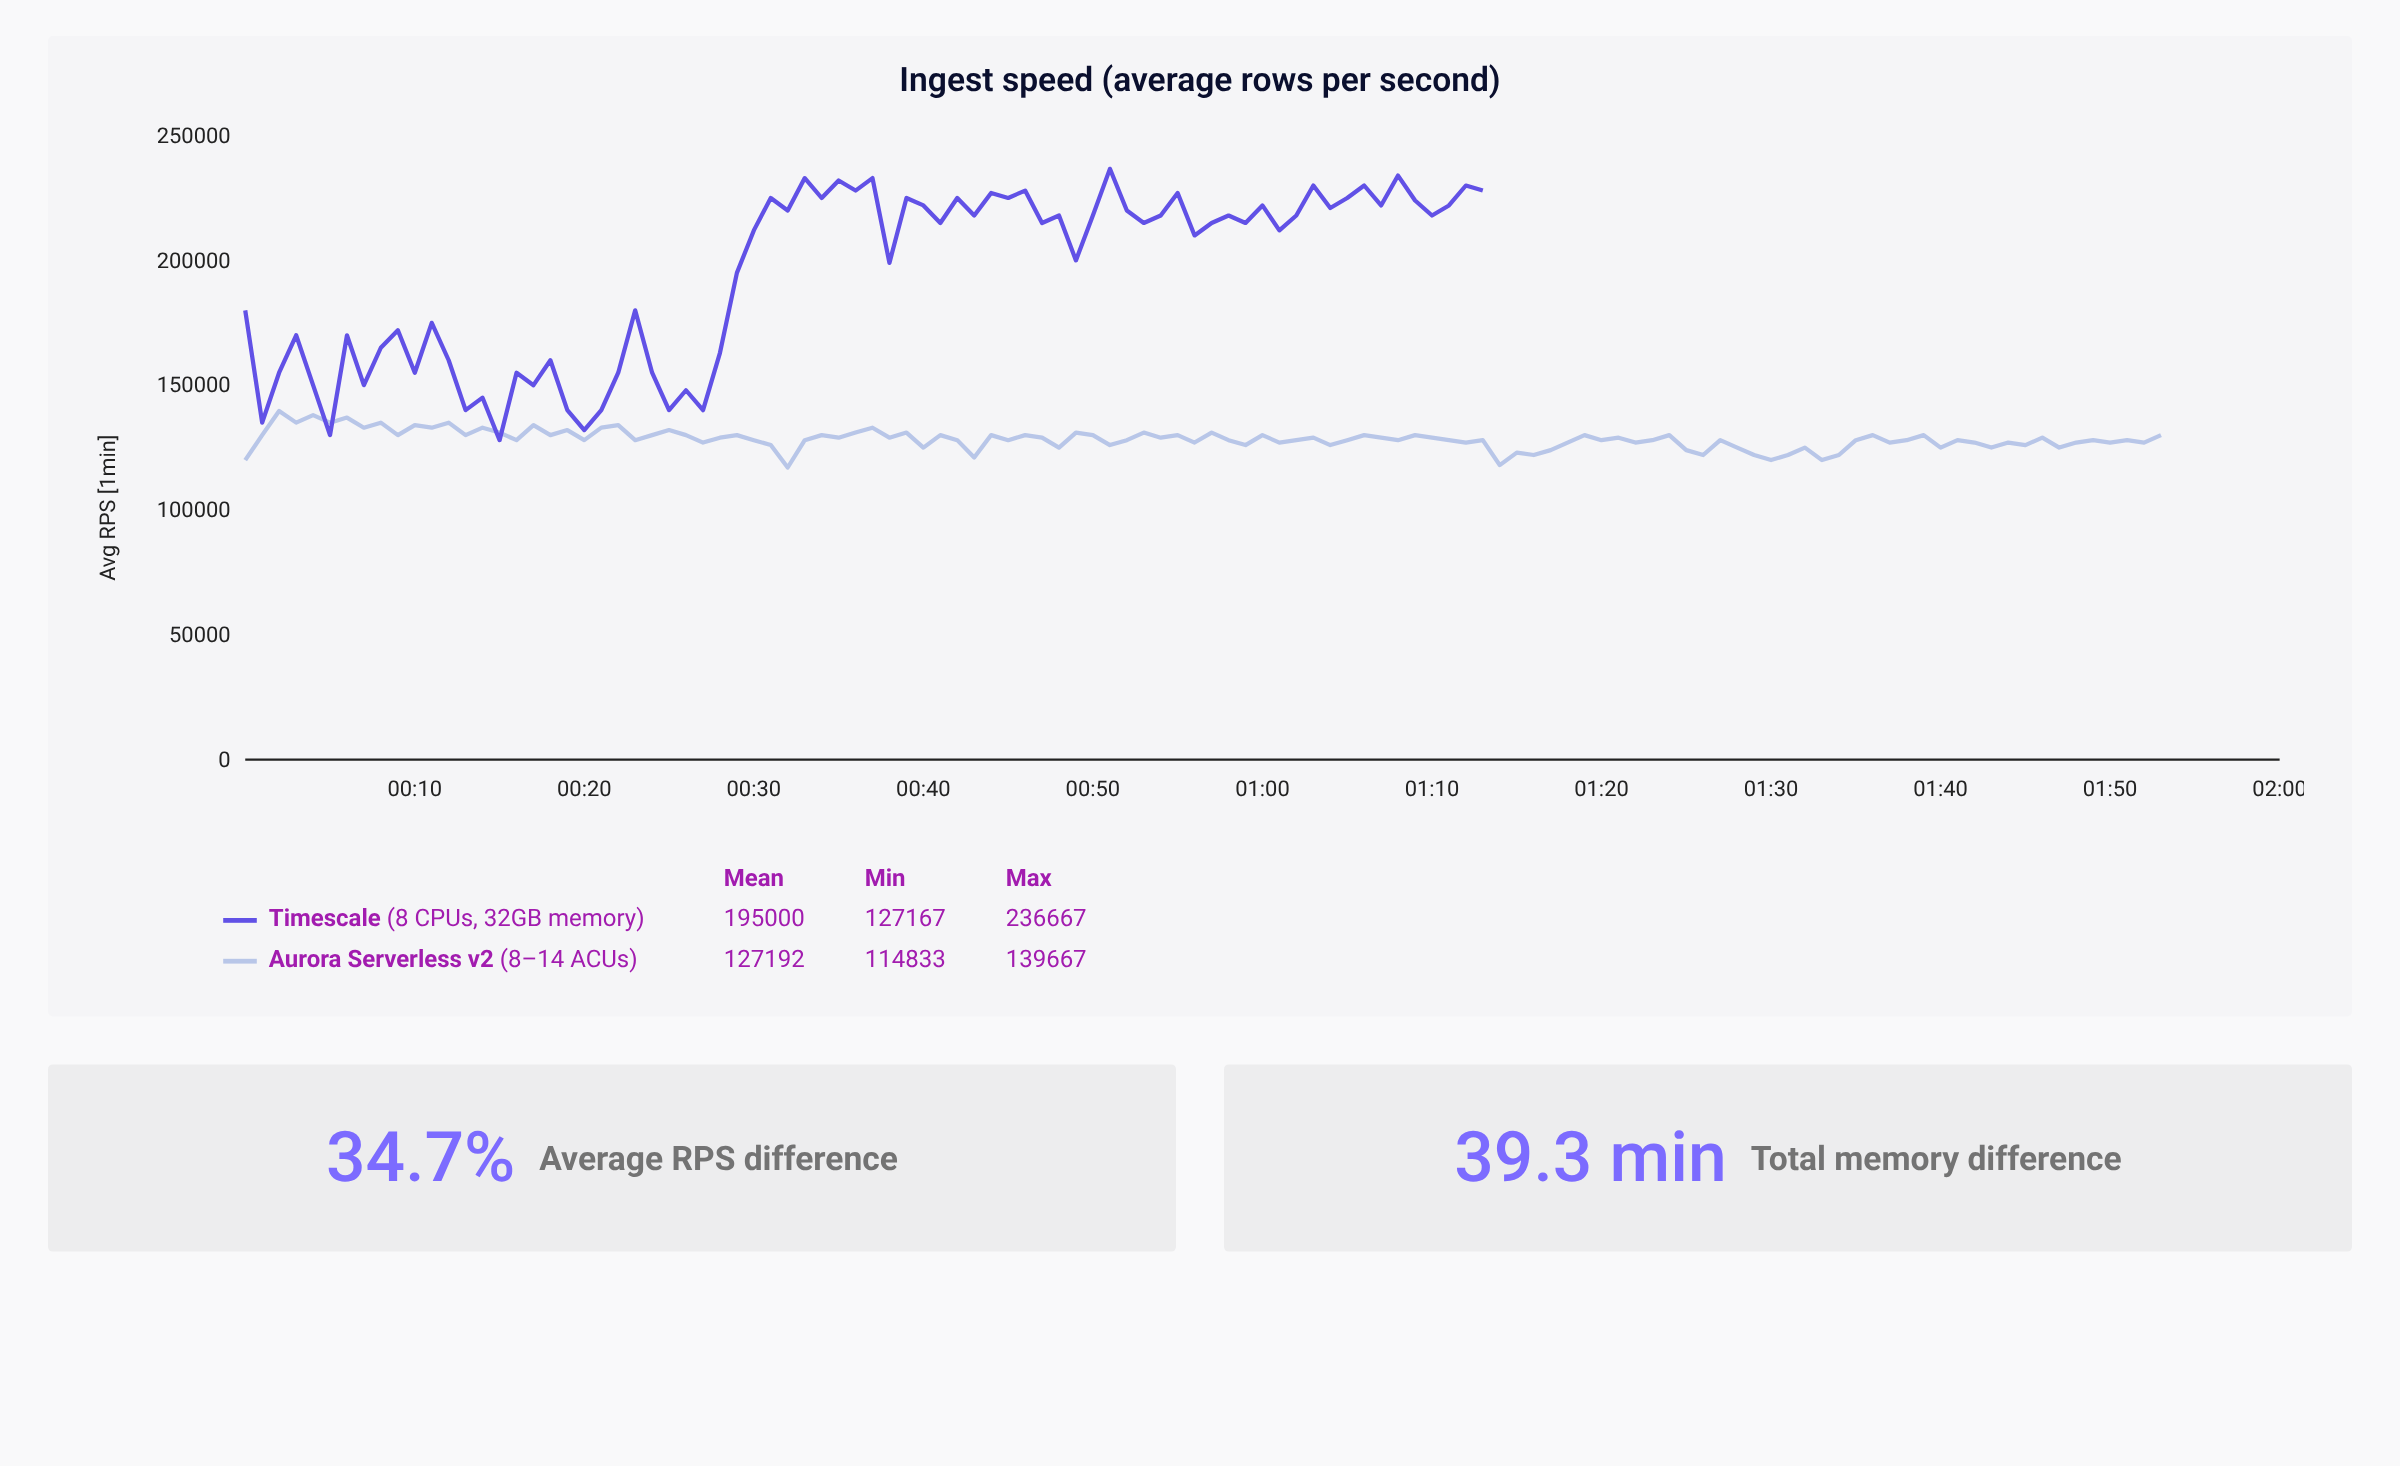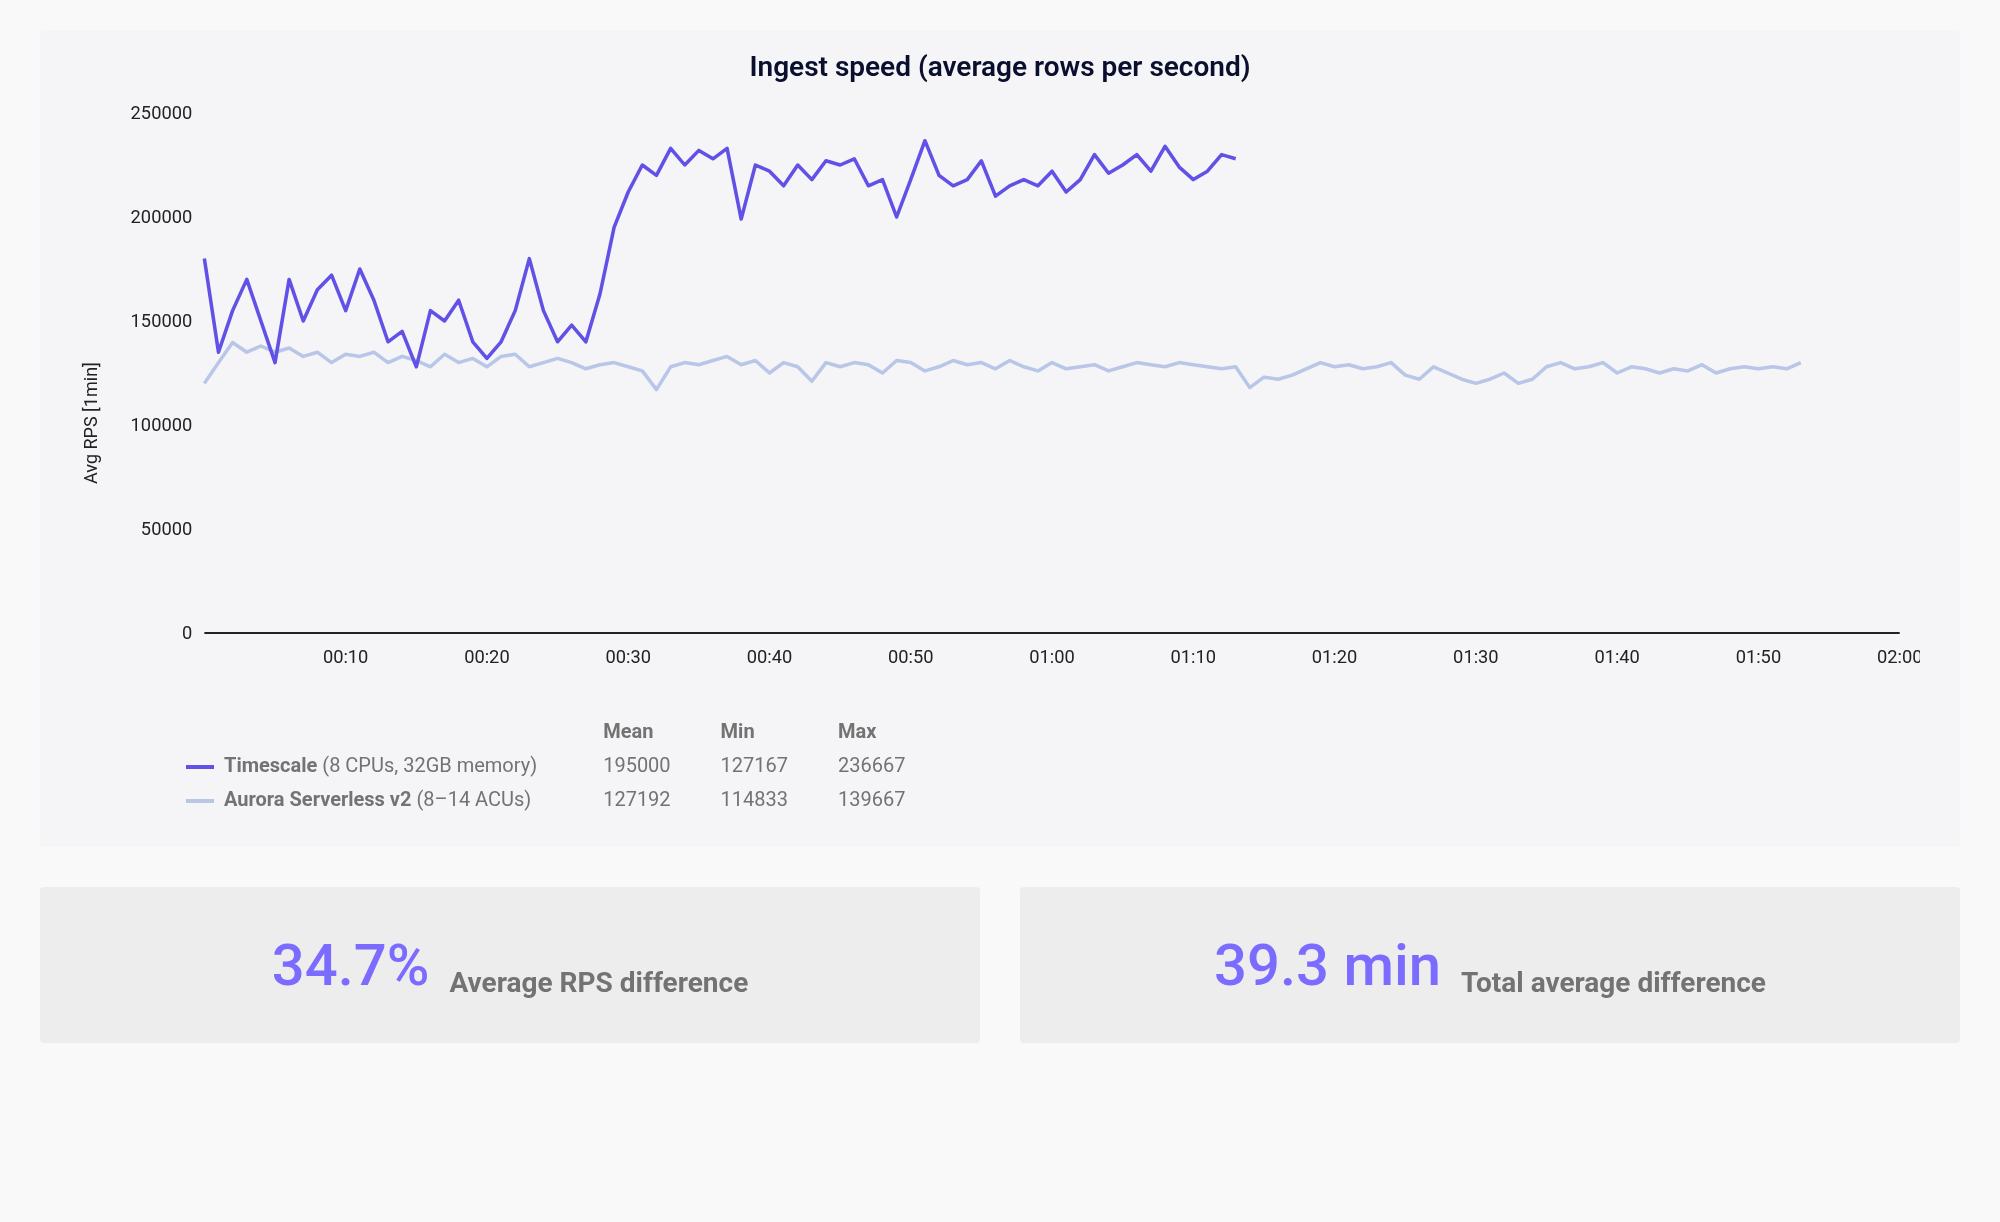--- a/index.html
+++ b/index.html
@@ -34,21 +34,21 @@
   text-align: center;
   padding-bottom: 60px;
 }
 .plot-holder { flex: 1; }
 svg.plot { width: 100%; height: 580px; display: block; }
 .axis-line { stroke: #222; stroke-width: 2; }
 .series-line { fill: none; stroke-width: 3.5; stroke-linejoin: round; }
 .legend-table {
   margin: 30px 0 20px 80px;
   font-size: 20px;
-  color: #737373;
+  color: #a21caf;
 }
 .legend-table th {
   font-weight: 700;
   text-align: left;
   padding: 4px 24px;
 }
 .legend-table td { padding: 4px 24px; }
 .legend-row td:first-child { padding-right: 40px; }
 .legend-swatch {
   display: inline-block;
@@ -63,21 +63,21 @@
   display: flex;
   gap: 40px;
   margin-top: 40px;
 }
 .stat-card {
   flex: 1;
   background: #ededee;
   border-radius: 4px;
   padding: 44px 50px;
   display: flex;
-  align-items: flex-end;
+  align-items: center;
   justify-content: center;
   gap: 20px;
 }
 .stat-value {
   font-size: 58px;
   font-weight: 500;
   color: #7c6bff;
 }
 .stat-label {
   font-size: 28px;
@@ -145,15 +145,15 @@
   </table>
 </div>
 
 <div class="stat-row">
   <div class="stat-card">
     <span class="stat-value">34.7%</span>
     <span class="stat-label">Average RPS difference</span>
   </div>
   <div class="stat-card">
     <span class="stat-value">39.3 min</span>
-    <span class="stat-label">Total average difference</span>
+    <span class="stat-label">Total memory difference</span>
   </div>
 </div>
 
 </body></html>

